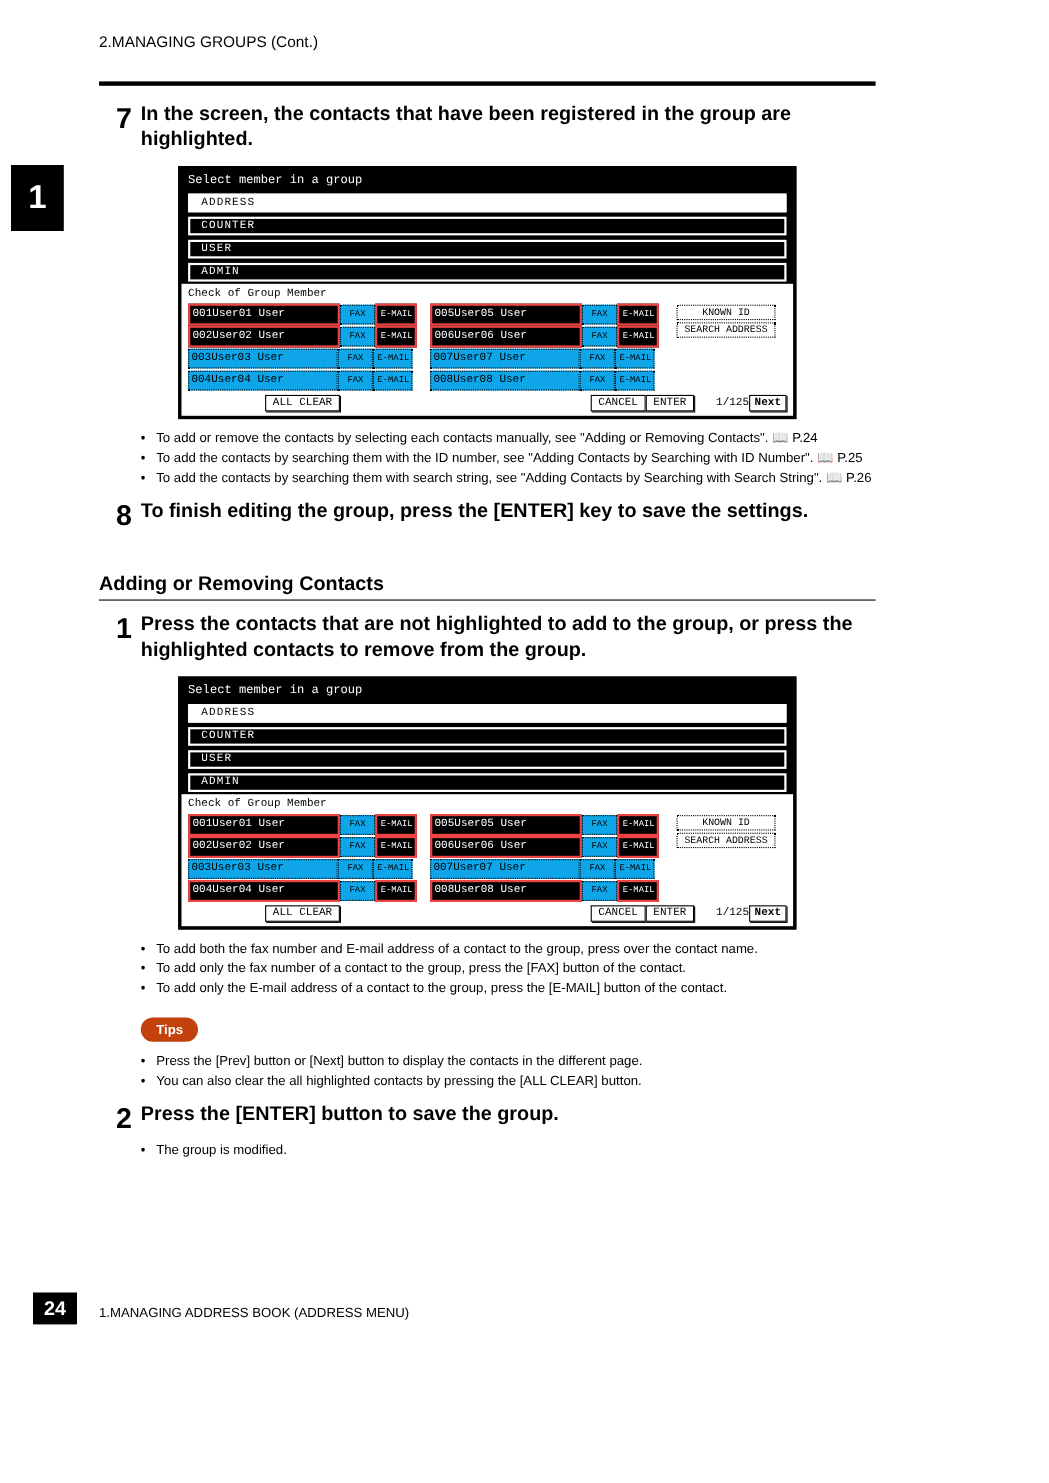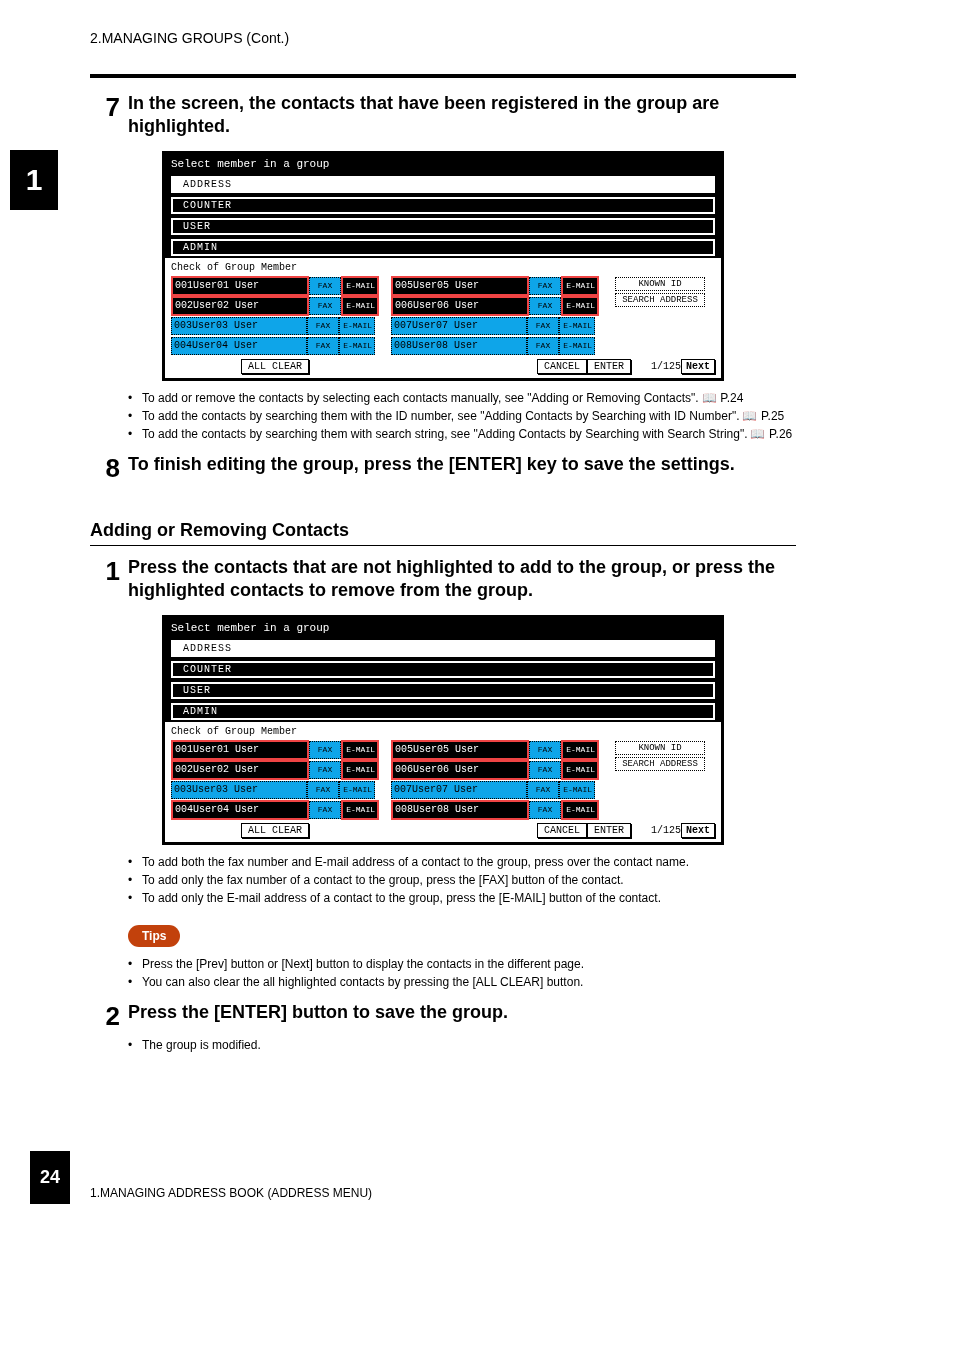--- a/index.html
+++ b/index.html
@@ -92,21 +92,21 @@
     height: 30px;
   }
   .page-num-box {
     position: absolute;
     left: -60px;
     bottom: 0;
     background: #000;
     color: #fff;
     font-weight: bold;
     font-size: 18px;
-    padding: 16px 10px;
+    padding: 4px 10px;
   }
   .footer-caption {
     position: absolute;
     left: 0;
     bottom: 4px;
     font-size: 12px;
   }
 
   
   .device {

